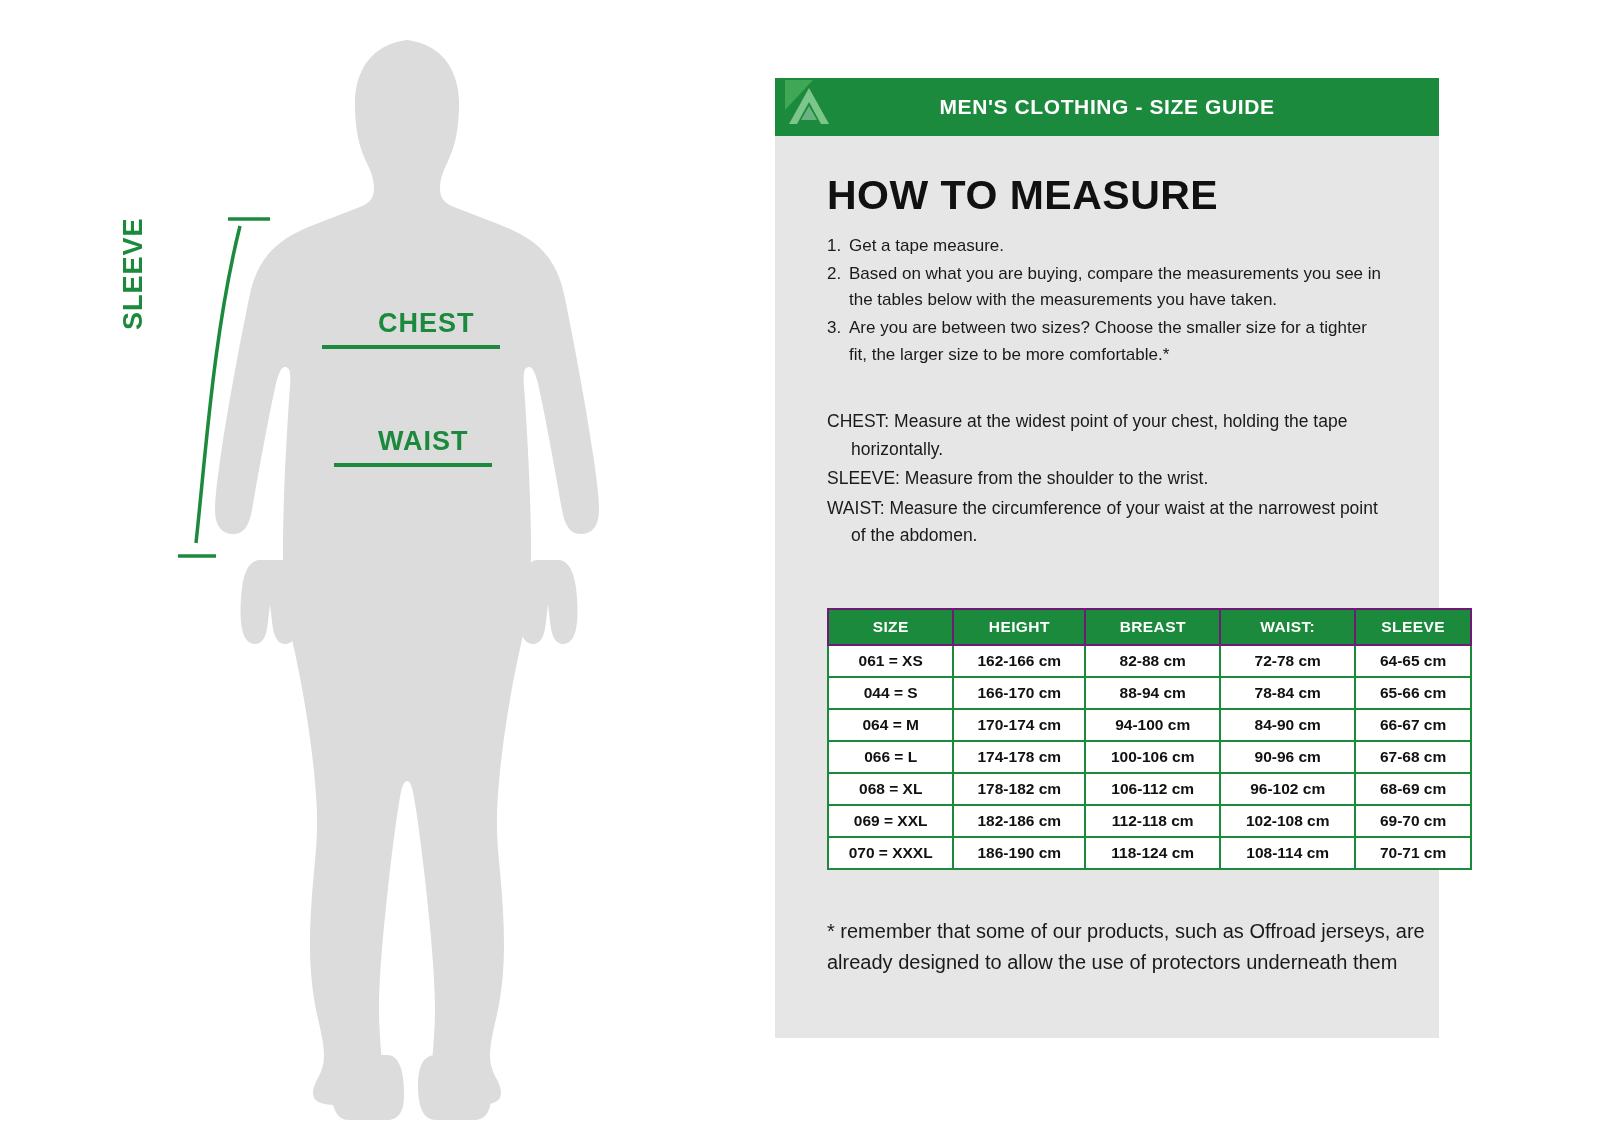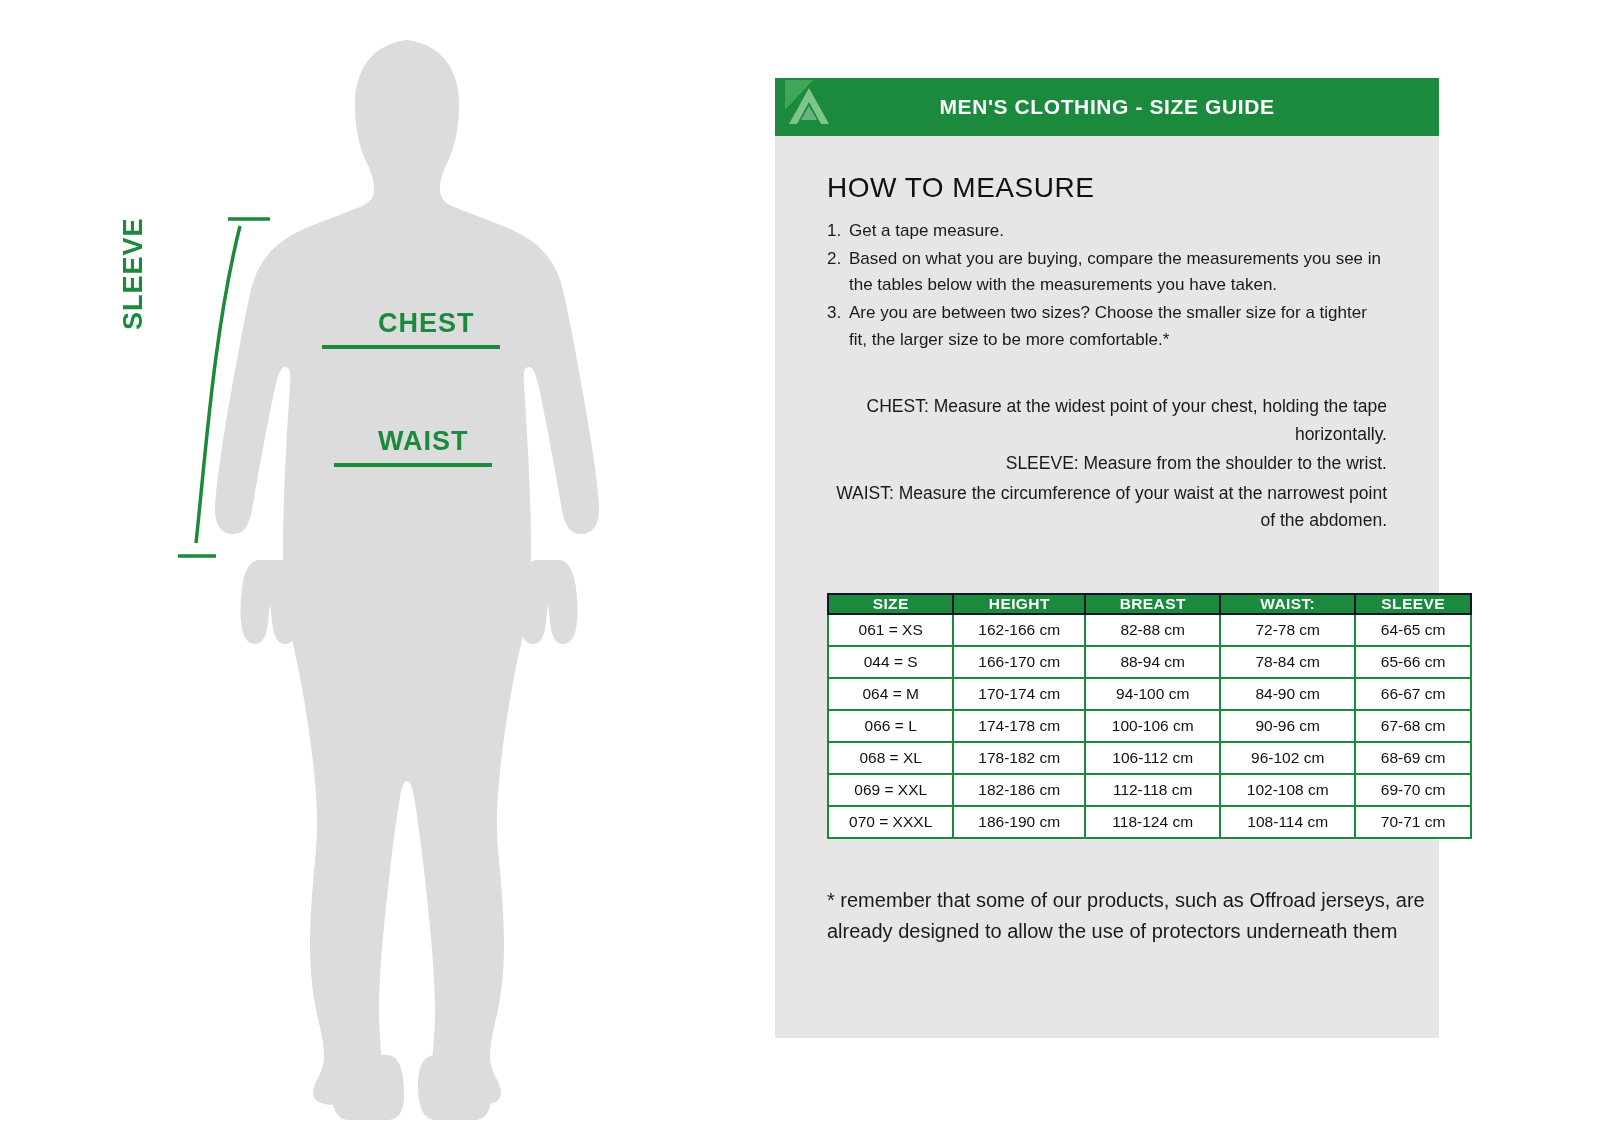--- a/index.html
+++ b/index.html
@@ -96,22 +96,22 @@
     width: 66px;
     height: 54px;
   }
 
   #card-body {
     padding: 36px 52px 0 52px;
   }
 
   #howto-title {
     font-family: "Liberation Sans Narrow", "Liberation Sans", sans-serif;
-    font-size: 28px;
-    font-weight: 400;
+    font-size: 41px;
+    font-weight: 700;
     color: #111111;
     letter-spacing: 0.5px;
     margin: 0 0 14px 0;
   }
 
   .num-list {
     list-style: none;
     margin: 0;
     padding: 0;
   }
@@ -124,21 +124,20 @@
     margin-bottom: 1px;
   }
   .num-list li .num {
     display: inline-block;
     width: 22px;
     text-indent: 0;
   }
 
   .defs {
     margin-top: 40px;
-    text-align: right;
   }
   .defs p {
     font-size: 17.5px;
     line-height: 1.57;
     color: #1a1a1a;
     margin: 0 0 2px 0;
     padding-left: 24px;
     text-indent: -24px;
   }
 
@@ -150,30 +149,30 @@
     border-collapse: collapse;
     width: 645px;
     table-layout: fixed;
   }
   table#size-table th {
     background: #1b8a3c;
     color: #ffffff;
     font-size: 15.5px;
     font-weight: 700;
     letter-spacing: 0.4px;
-    padding: 0 4px;
+    padding: 8px 4px;
     text-align: center;
-    border: 2px solid #0f172a;
+    border: 2px solid #701a75;
     font-family: "Liberation Sans Narrow", "Liberation Sans", sans-serif;
   }
   table#size-table td {
     background: #ffffff;
     color: #111111;
     font-size: 15.5px;
-    font-weight: 400;
+    font-weight: 700;
     padding: 6px 4px;
     text-align: center;
     border: 2px solid #1b8a3c;
     font-family: "Liberation Sans Narrow", "Liberation Sans", sans-serif;
   }
   table#size-table col.c-size   { width: 19.5%; }
   table#size-table col.c-height { width: 20.5%; }
   table#size-table col.c-breast { width: 21%; }
   table#size-table col.c-waist  { width: 21%; }
   table#size-table col.c-sleeve { width: 18%; }

